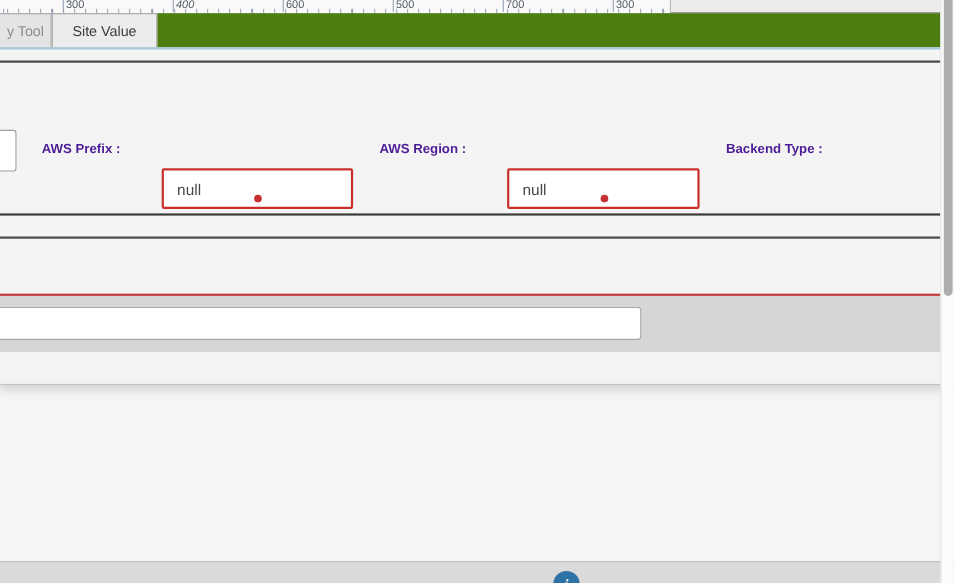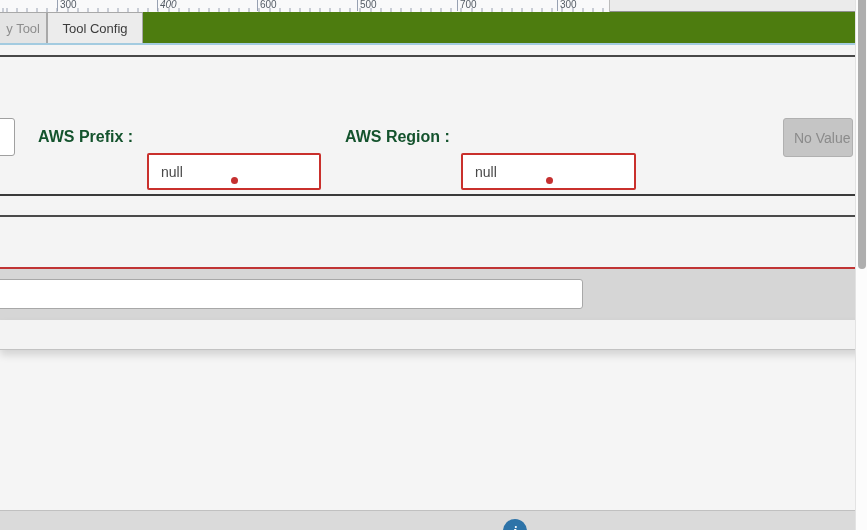--- a/index.html
+++ b/index.html
@@ -79,21 +79,21 @@
   .divider-dark-2   { position: absolute; left: 0; top: 215px; width: 855px; height: 2px; background: #4a4a4a; }
   .divider-red      { position: absolute; left: 0; top: 267px; width: 855px; height: 2px; background: #c03434; }
 
   
   .partial-input-left {
     position: absolute; left: -10px; top: 118px; width: 25px; height: 38px;
     background: #ffffff; border: 1px solid #a0a0a0; border-radius: 3px;
   }
   .field-label {
     position: absolute; top: 128px; height: 20px;
-    font-size: 16px; font-weight: bold; color: #14532d;
+    font-size: 12px; font-weight: bold; color: #4c1d95;
     white-space: nowrap;
   }
   .lbl-prefix  { left: 38px; }
   .lbl-region  { left: 345px; }
   .lbl-backend { left: 660px; }
 
   .error-input {
     position: absolute; top: 119px; height: 37px;
     background: #ffffff;
     border: 2px solid #c9302c; border-radius: 2px;
@@ -190,44 +190,42 @@
       <span class="ruler-label rl4">700</span>
       <span class="ruler-label rl5">300</span>
     </div>
   </div>
 
   <div class="tabbar">
     <div class="tab tab-inactive">
       <span>y Tool</span>
     </div>
     <div class="tab tab-active">
-      <span>Tool Config</span>
+      <span>Site Value</span>
     </div>
   </div>
   <div class="blue-underline"></div>
 
   <div class="divider-dark-top"></div>
 
   <div class="partial-input-left"></div>
 
   <div class="field-label lbl-prefix">AWS Prefix :</div>
   <div class="error-input inp-prefix">
     <span class="input-text">null</span>
     <span class="error-dot"></span>
   </div>
 
   <div class="field-label lbl-region">AWS Region :</div>
   <div class="error-input inp-region">
     <span class="input-text">null</span>
     <span class="error-dot"></span>
   </div>
 
-  <div class="disabled-select">
-    <span class="select-text">No Value</span>
-  </div>
+  <div class="field-label lbl-backend">Backend Type :</div>
 
   <div class="divider-dark-1"></div>
   <div class="divider-dark-2"></div>
   <div class="divider-red"></div>
 
   <div class="gray-band">
     <input class="band-input" type="text" placeholder="" style="">
   </div>
 
   <div class="section-top"></div>

